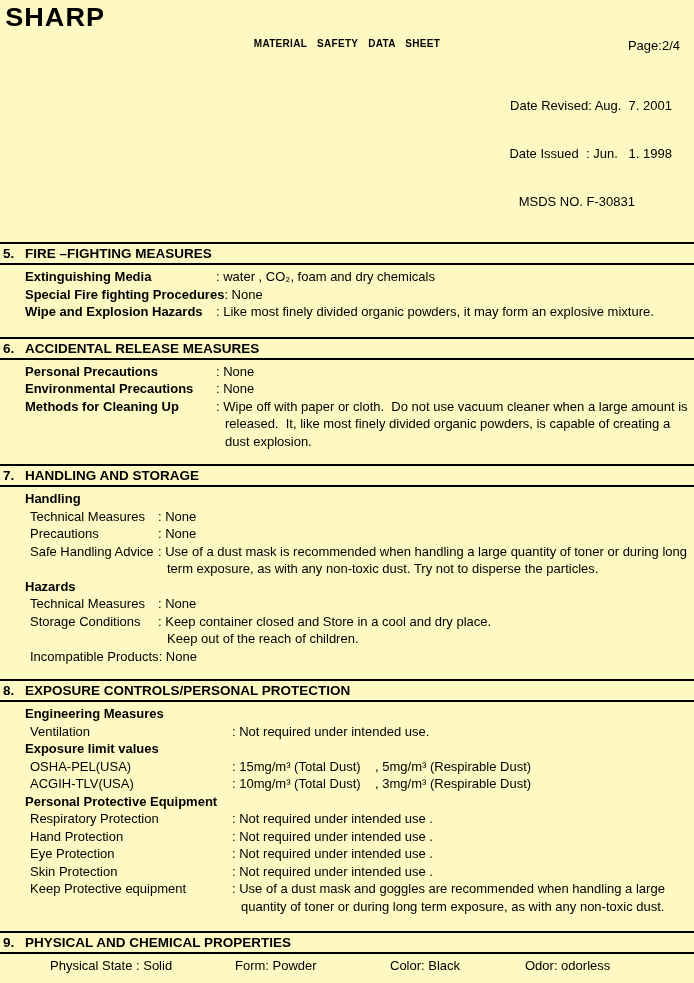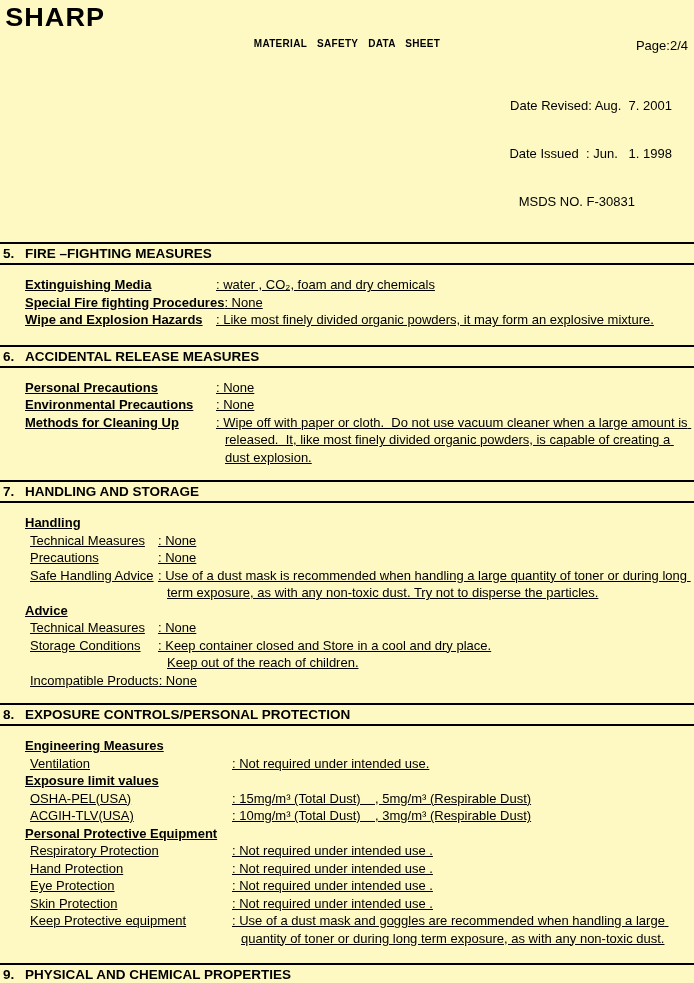--- a/index.html
+++ b/index.html
@@ -25,40 +25,40 @@
   }
   .title-row { position: relative; height: 20px; margin-top: 2px; }
   .doc-title {
     text-align: center;
     font-size: 10px;
     font-weight: bold;
     word-spacing: 7px;
     letter-spacing: 0.3px;
     line-height: 20px;
   }
-  .page-num { position: absolute; right: 6px; top: 4px; font-size: 13px; font-weight: normal; }
+  .page-num { position: absolute; right: 14px; top: 4px; font-size: 13px; font-weight: normal; }
   .dates {
     margin-top: 12px;
     text-align: right;
     padding-right: 22px;
     line-height: 16px;
     white-space: pre;
   }
   .msds-line { padding-right: 37px; }
   .sec-head {
     display: flex;
     border-top: 2px solid #000;
     border-bottom: 2px solid #000;
     padding: 2px 0 1px 3px;
     font-weight: bold;
     font-size: 13.5px;
     line-height: 16px;
   }
   .sec-head .num { width: 22px; flex-shrink: 0; }
-  .sec-content { padding-top: 11px; padding-right: 3px; text-decoration: underline; }
+  .sec-content { padding-top: 3px; padding-right: 3px; }
   .m14 { margin-bottom: 14px; }
   .m16 { margin-bottom: 16px; }
   .row { display: flex; line-height: 17.5px; }
   .lbl { flex-shrink: 0; white-space: nowrap; }
   .l56 { margin-left: 25px; min-width: 191px; font-weight: bold; }
   .l7  { margin-left: 30px; min-width: 128px; }
   .l8  { margin-left: 30px; min-width: 202px; }
   .val { flex: 1; white-space: pre-wrap; padding-left: 9px; text-indent: -9px; }
   .subhead { margin-left: 25px; font-weight: bold; line-height: 17.5px; }
   .app-row { display: flex; line-height: 17.5px; }
@@ -137,21 +137,21 @@
         <div class="val">: None</div>
       </div>
       <div class="row">
         <div class="lbl l7">Precautions</div>
         <div class="val">: None</div>
       </div>
       <div class="row">
         <div class="lbl l7">Safe Handling Advice</div>
         <div class="val">: Use of a dust mask is recommended when handling a large quantity of toner or during long term exposure, as with any non-toxic dust. Try not to disperse the particles.</div>
       </div>
-      <div class="subhead">Advice</div>
+      <div class="subhead">Hazards</div>
       <div class="row">
         <div class="lbl l7">Technical Measures</div>
         <div class="val">: None</div>
       </div>
       <div class="row">
         <div class="lbl l7">Storage Conditions</div>
         <div class="val">: Keep container closed and Store in a cool and dry place.
 Keep out of the reach of children.</div>
       </div>
       <div class="row">

